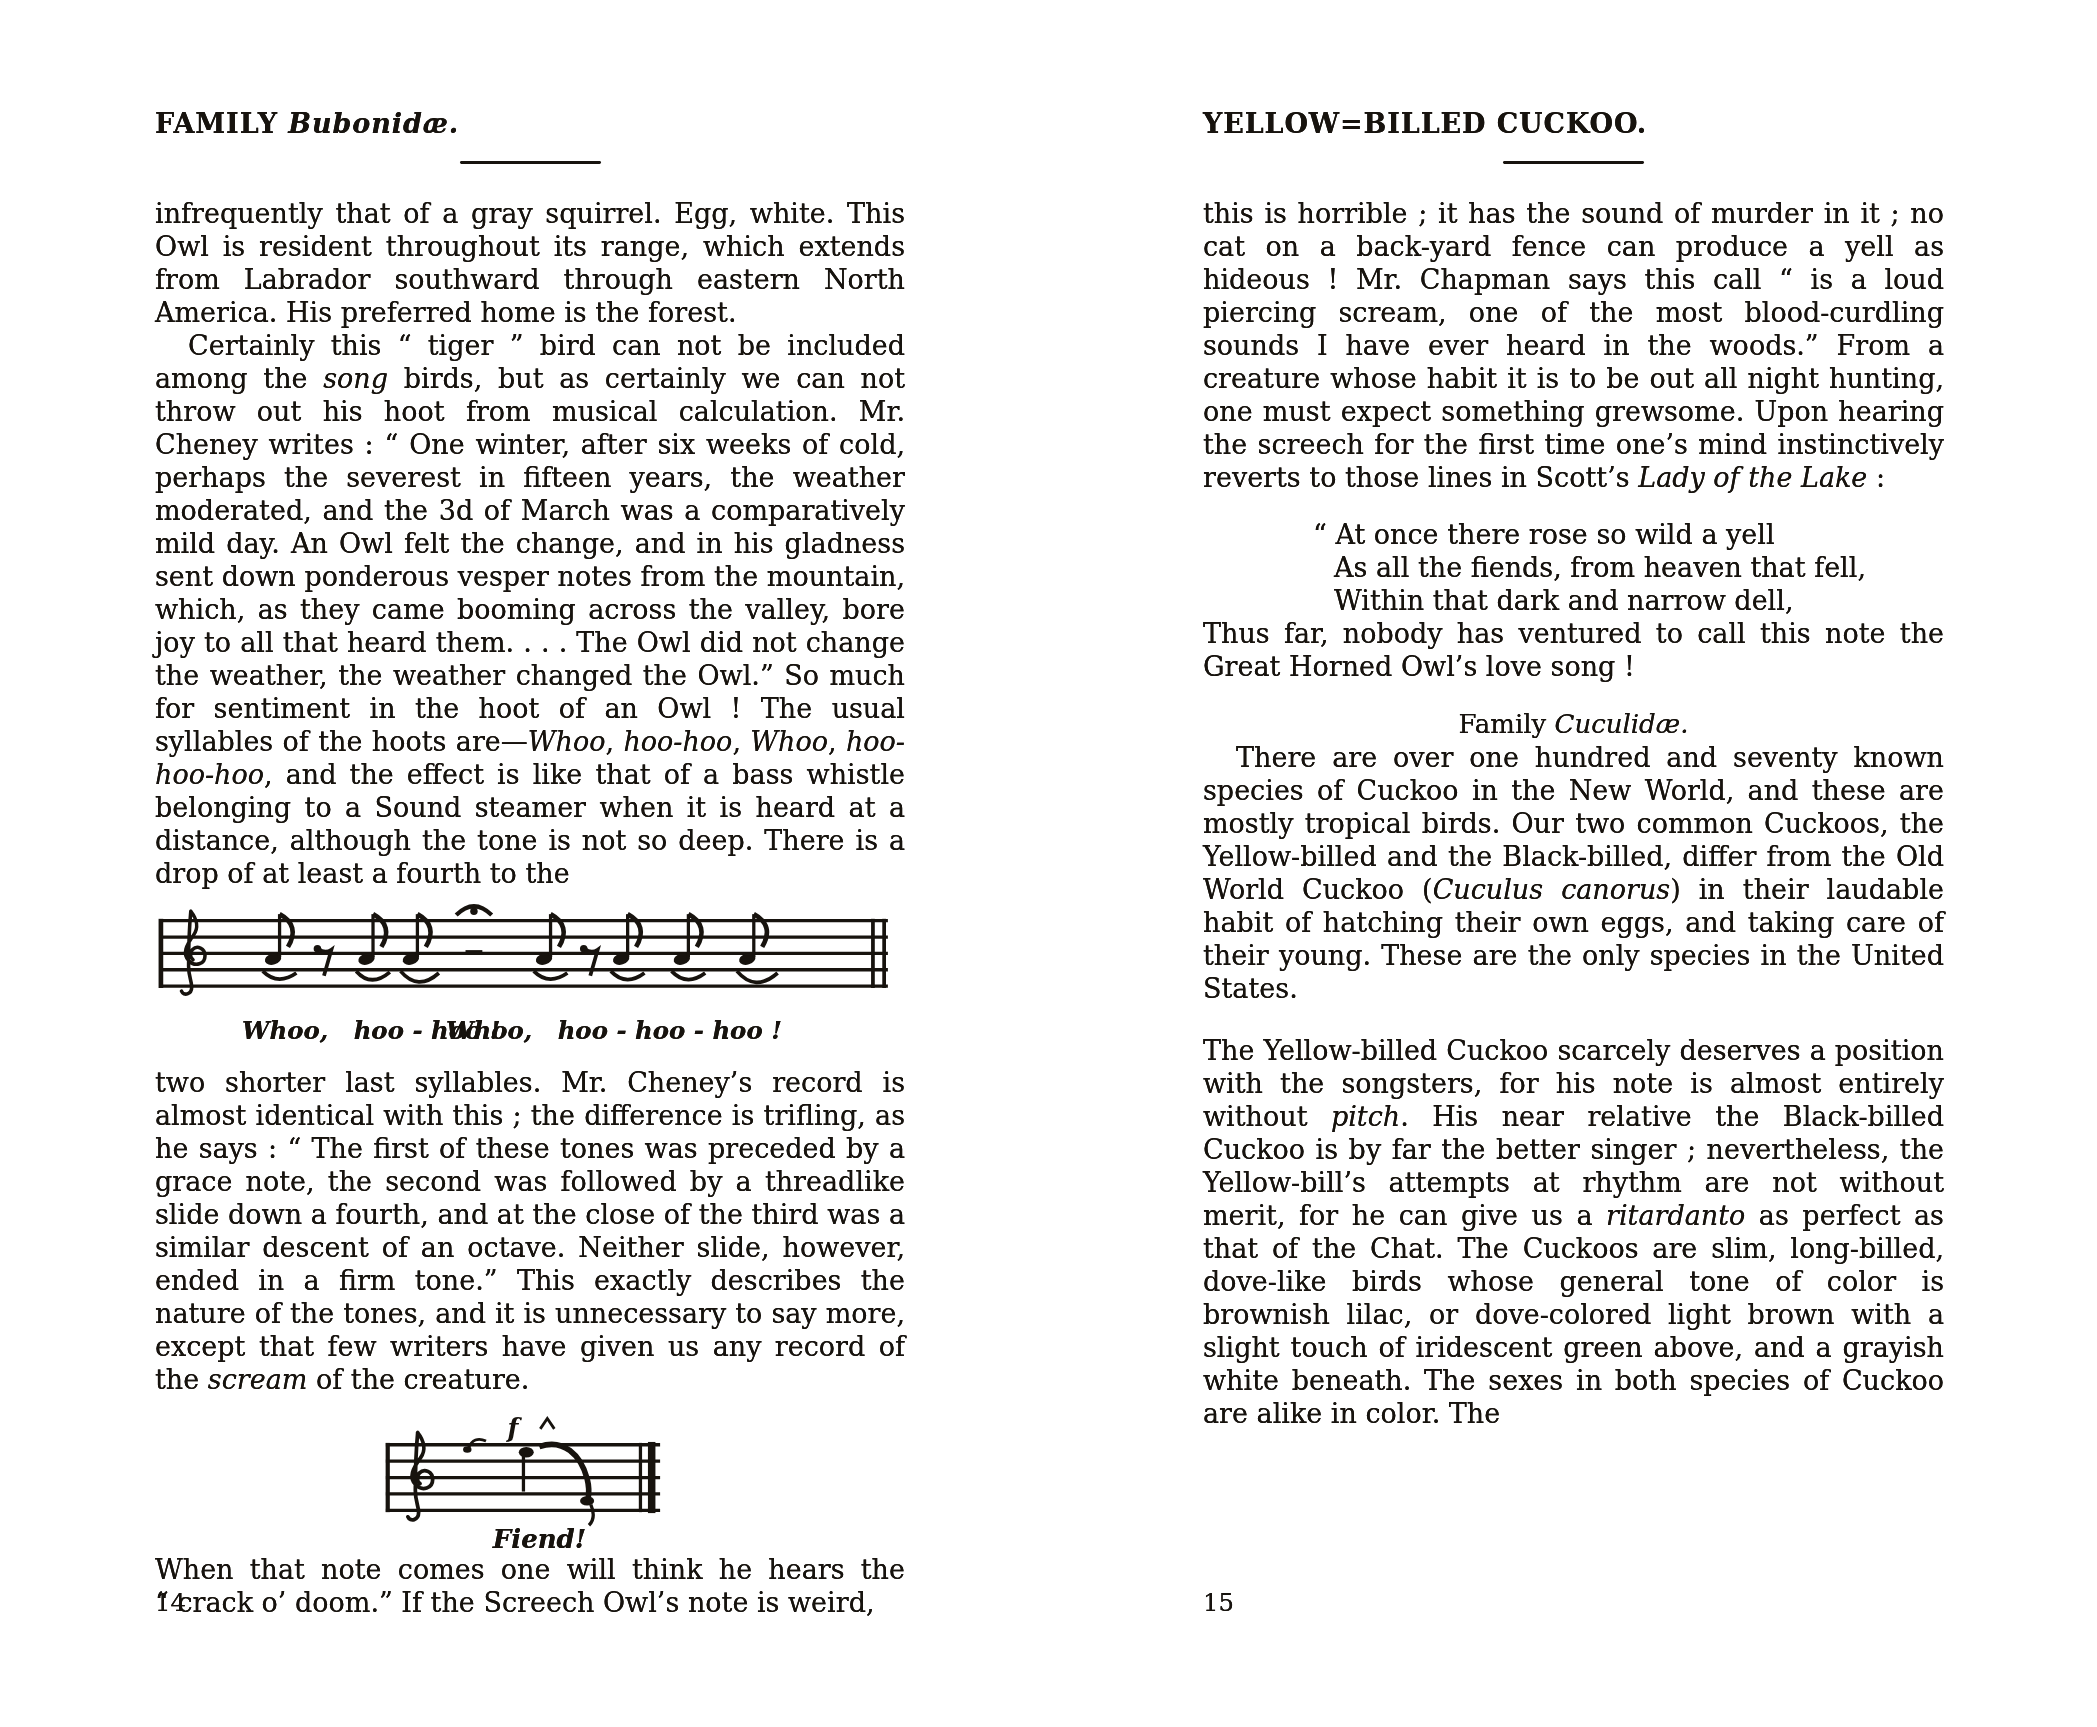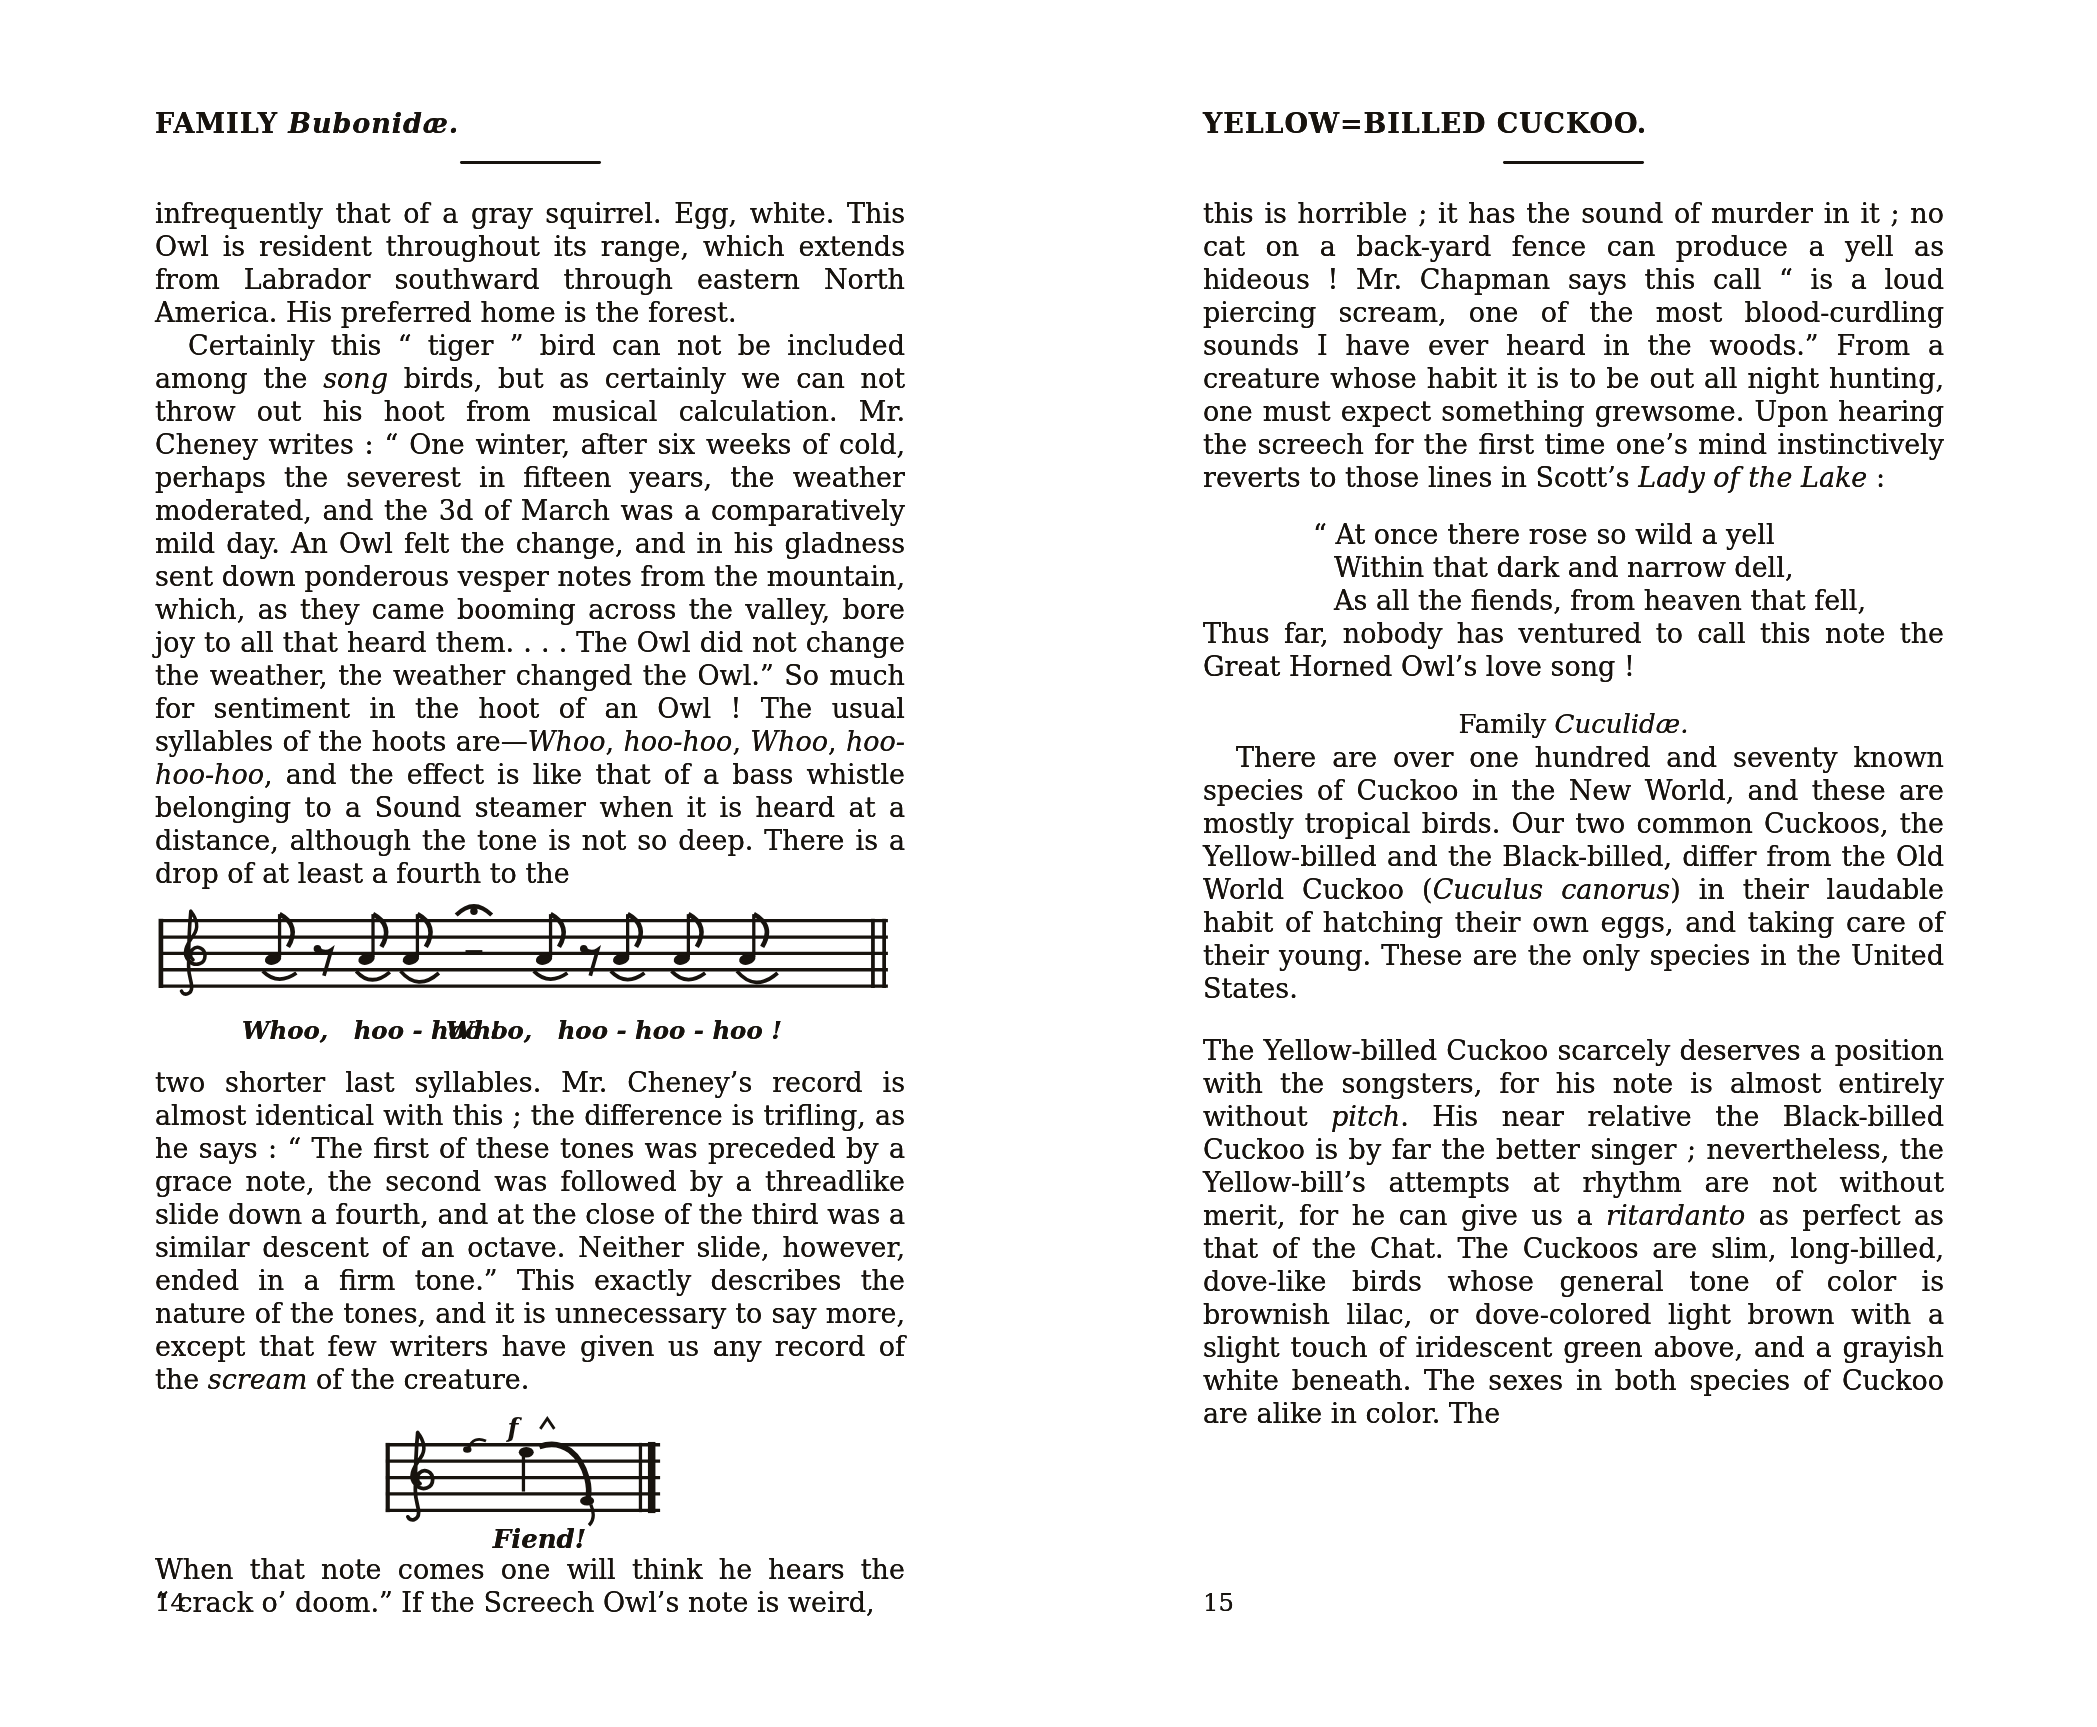--- a/index.html
+++ b/index.html
@@ -212,22 +212,22 @@
 </div>
 
 <div class="page" id="page-right">
   <div class="running-head">YELLOW=BILLED CUCKOO.</div>
   <div class="head-rule"></div>
 
   <p class="body-text"><span>this is horrible&nbsp;; it has the sound of murder in it&nbsp;; no cat on a back-yard fence can produce a yell as hideous&nbsp;! Mr. Chapman says this call “&nbsp;is a loud piercing scream, one of the most blood-curdling sounds I have ever heard in the woods.” From a creature whose habit it is to be out all night hunting, one must expect something grewsome. Upon hearing the screech for the first time one’s mind instinctively reverts to those lines in Scott’s </span><span class="run-italic">Lady of the Lake</span><span>&nbsp;:</span></p>
 
   <div class="poem">
     <div class="poem-line">“&nbsp;At once there rose so wild a yell</div>
+    <div class="poem-line">As all the fiends, from heaven that fell,</div>
     <div class="poem-line">Within that dark and narrow dell,</div>
-    <div class="poem-line">As all the fiends, from heaven that fell,</div>
   </div>
 
   <p class="body-text thus-far">Thus far, nobody has ventured to call this note the Great Horned Owl’s love song&nbsp;!</p>
 
   <div class="family-heading"><span>Family </span><span class="run-italic">Cuculidæ.</span></div>
 
   <p class="body-text indent species-intro"><span>There are over one hundred and seventy known species of Cuckoo in the New World, and these are mostly tropical birds. Our two common Cuckoos, the Yellow-billed and the Black-billed, differ from the Old World Cuckoo (</span><span class="run-italic">Cuculus canorus</span><span>) in their laudable habit of hatching their own eggs, and taking care of their young. These are the only species in the United States.</span></p>
 
   <div class="species-para">
     <p class="body-text"><span>The Yellow-billed Cuckoo scarcely deserves a position with the songsters, for his note is almost entirely without </span><span class="run-italic">pitch</span><span>. His near relative the Black-billed Cuckoo is by far the better singer&nbsp;; nevertheless, the Yellow-bill’s attempts at rhythm are not without merit, for he can give us a </span><span class="run-italic">ritardanto</span><span> as perfect as that of the Chat. The Cuckoos are slim, long-billed, dove-like birds whose general tone of color is brownish lilac, or dove-colored light brown with a slight touch of iridescent green above, and a grayish white beneath. The sexes in both species of Cuckoo are alike in color. The</span></p>

